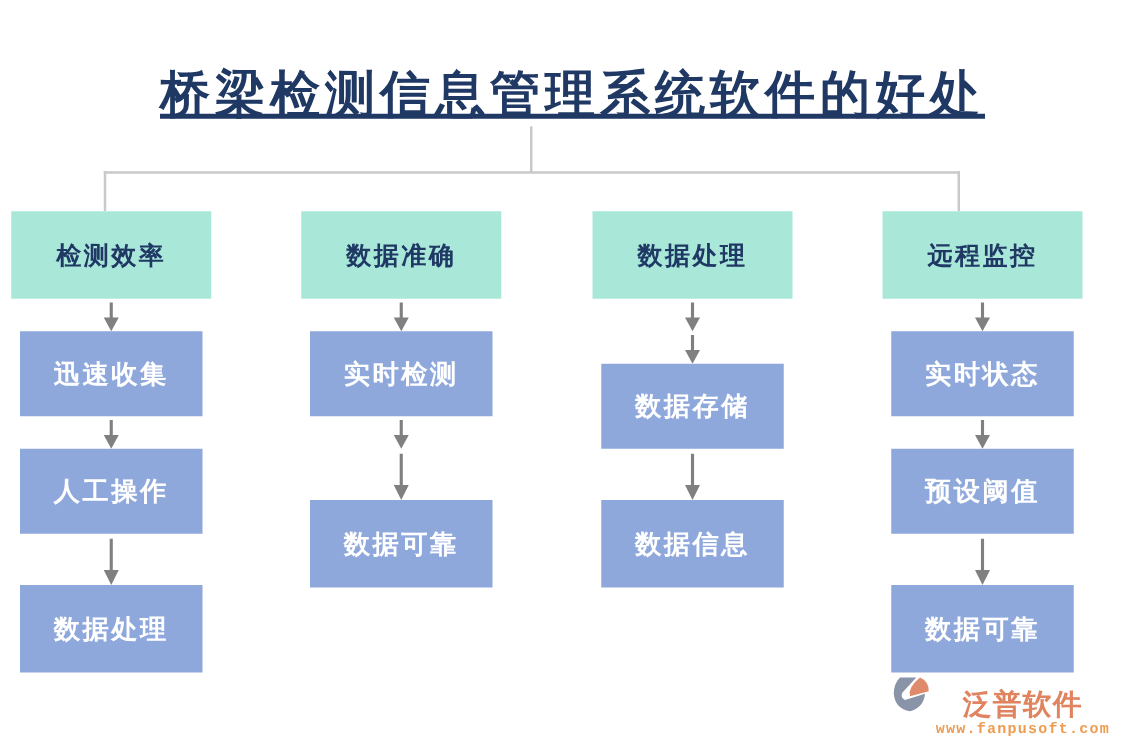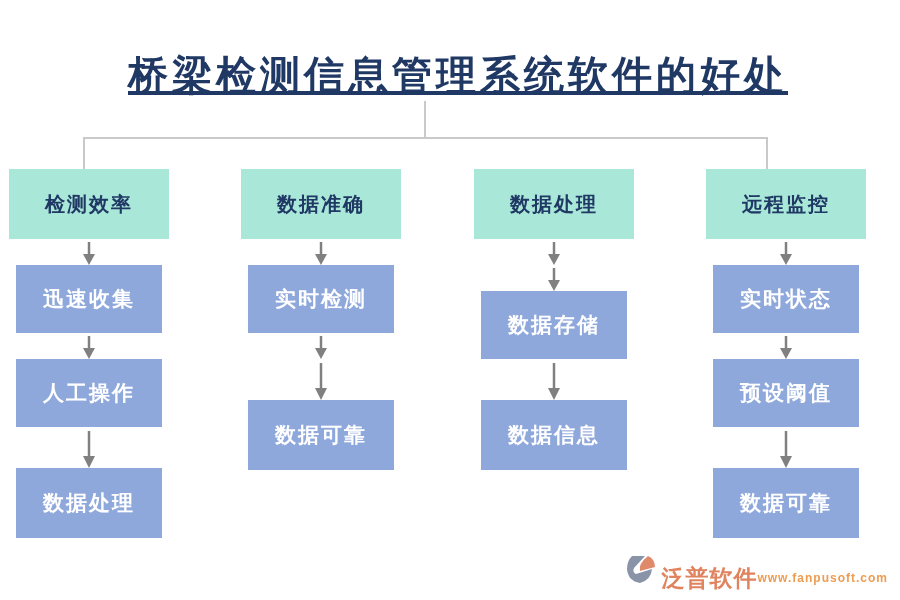--- a/index.html
+++ b/index.html
@@ -77,32 +77,32 @@
   .arrow polygon{fill:var(--arrow);}
 
   .branding{
     position:absolute;
     right:12px;bottom:10px;
     display:flex;
     align-items:flex-start;
     gap:4px;
   }
   .brand-icon{flex:none;margin-top:2px;}
-  .brand-col{display:flex;flex-direction:row;align-items:center;margin-top:15px;}
+  .brand-col{display:flex;flex-direction:column;align-items:center;margin-top:15px;}
   .brand-name{
     font-size:23px;font-weight:bold;
     color:var(--logo-coral);
     letter-spacing:1px;
     line-height:1.05;
   }
   .brand-url{
     font-size:12px;font-weight:bold;
     color:var(--logo-url);
     letter-spacing:1px;
-    font-family:Liberation Sans, sans-serif;
+    font-family:Liberation Mono, monospace;
     text-align:right;
   }
 </style>
 </head>
 <body>
 
 <div class="title">桥梁检测信息管理系统软件的好处</div>
 
 <div class="conn conn-stem"></div>
 <div class="conn conn-h"></div>

